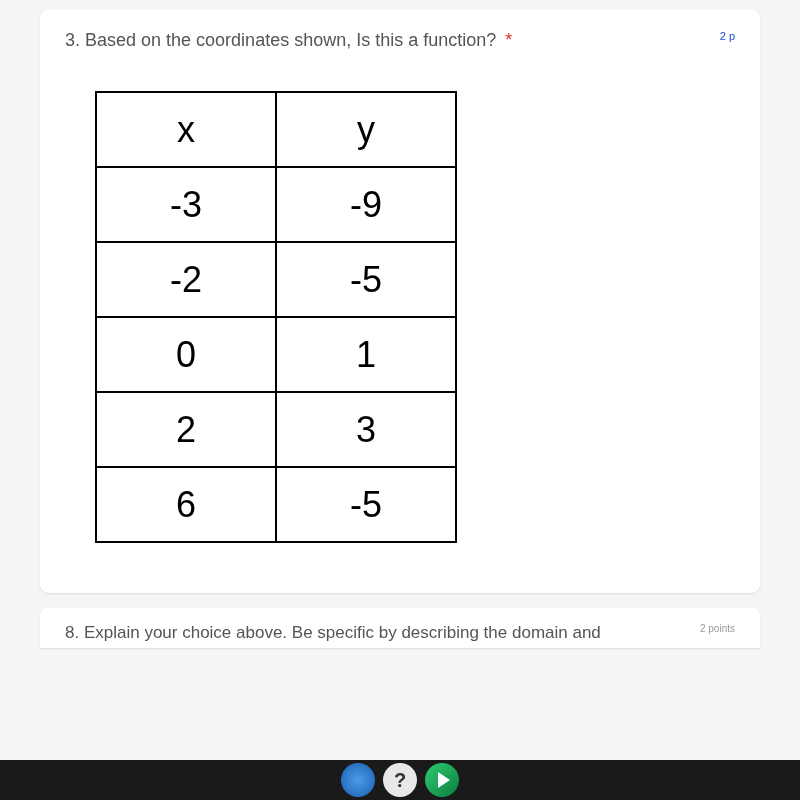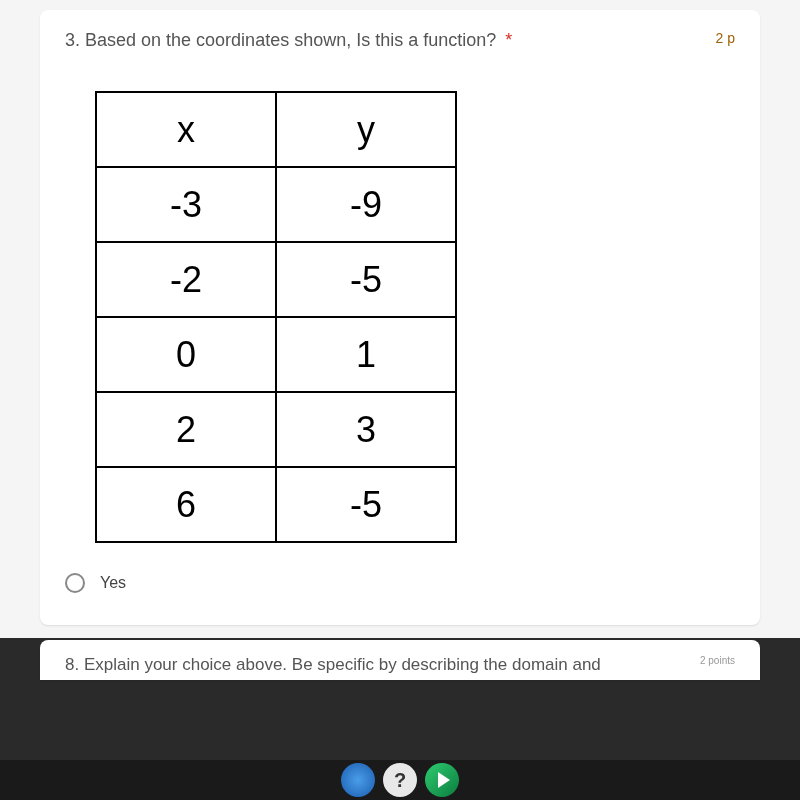--- a/index.html
+++ b/index.html
@@ -12,21 +12,21 @@
       background: #2a2a2a;
       width: 800px;
       height: 800px;
       overflow: hidden;
       position: relative;
     }
     .form-container {
       background: #f5f5f5;
       margin: 0 auto;
       width: 100%;
-      height: 638px;
+      height: 760px;
       padding: 10px 0;
     }
     .question-card {
       background: #ffffff;
       margin: 0 40px 15px 40px;
       border-radius: 8px;
       padding: 20px 25px;
       box-shadow: 0 1px 2px rgba(0,0,0,0.1);
     }
     .question-header {
@@ -37,22 +37,22 @@
       font-size: 18px;
     }
     .question-text {
       flex: 1;
     }
     .required-star {
       color: #d93025;
       margin-left: 4px;
     }
     .points-label {
-      font-size: 14px;
-      color: #a16207;
+      font-size: 11px;
+      color: #1d4ed8;
       margin-left: 20px;
       white-space: nowrap;
     }
     .table-container {
       margin: 40px 0 30px 30px;
     }
     table {
       border-collapse: collapse;
     }
     table td, table th {
@@ -174,24 +174,20 @@
         </tr>
         <tr>
           <td>6</td>
           <td>-5</td>
         </tr>
       </tbody>
         </table>
     </div>
 
     <div class="options">
-      <div class="option-row">
-        <div class="radio-circle"></div>
-        <span class="option-label">Yes</span>
-      </div>
     </div>
   </div>
 
   <div class="next-question">
     <span>8. Explain your choice above. Be specific by describing the domain and</span>
     <span class="next-points">2 points</span>
   </div>
 
 </div>
 

